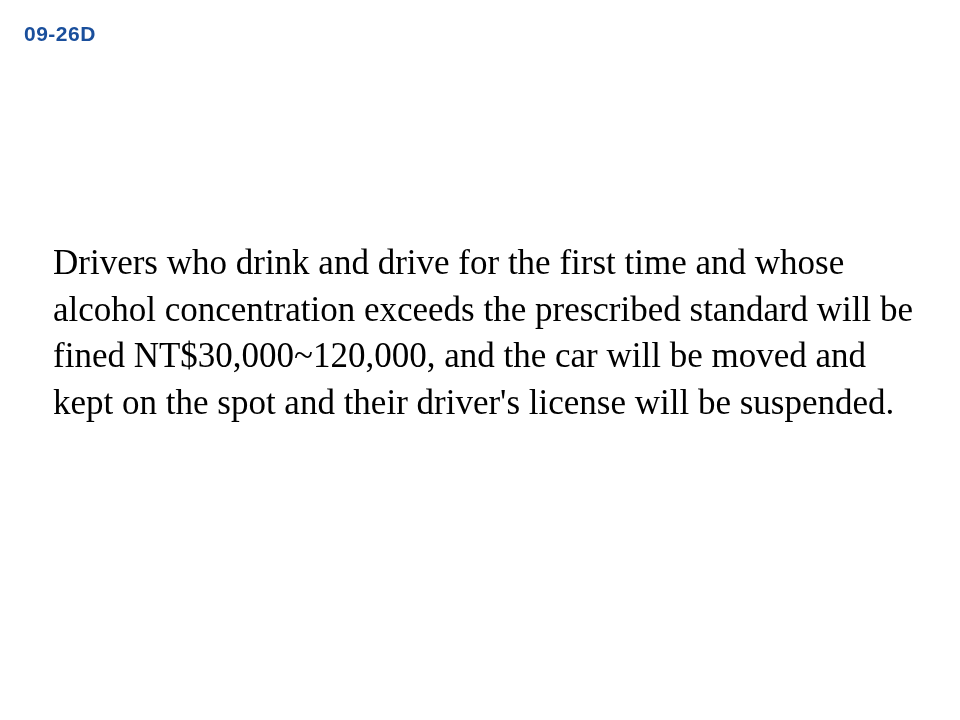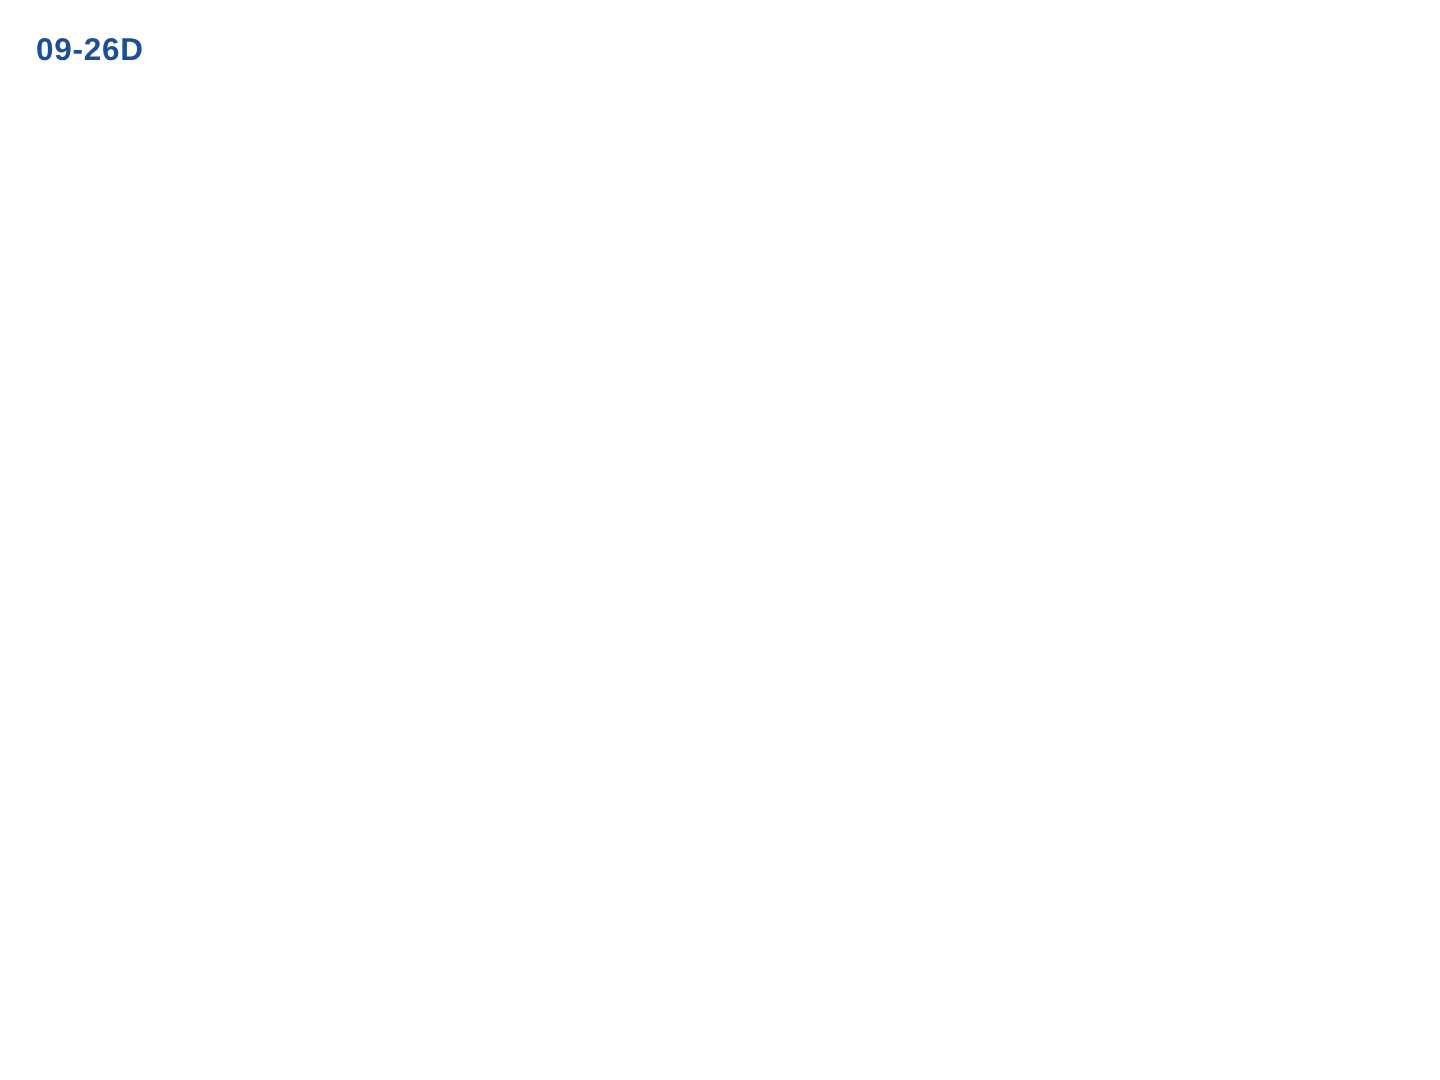--- a/index.html
+++ b/index.html
@@ -53,14 +53,15 @@
   }
 </style>
 </head>
 <body>
 
 <div class="slide">
 
   <div class="slide-code">09-26D</div>
 
 
+  <div class="english-block">Drivers who drink and drive for the first time and whose alcohol concentration exceeds the prescribed standard will be fined NT$30,000~120,000, and the car will be moved and kept on the spot and their driver's license will be suspended.</div>
 
 </div>
 
 </body></html>

